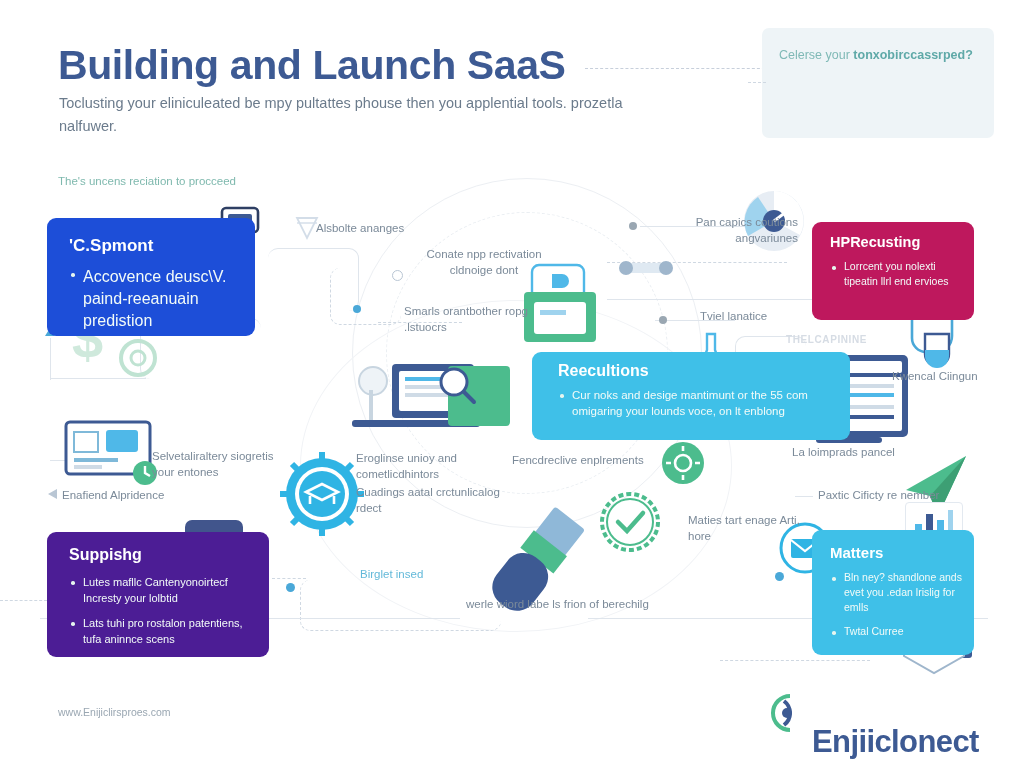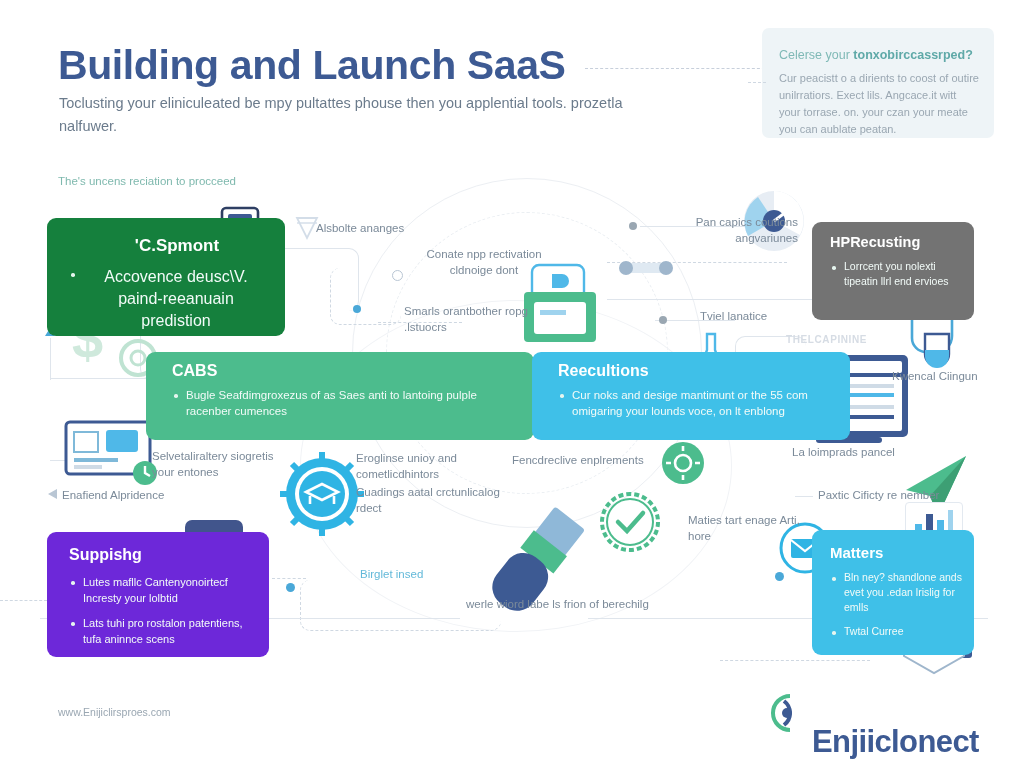--- a/index.html
+++ b/index.html
@@ -68,37 +68,37 @@
   .card-title{font-weight:bold;color:#ffffff;}
   .card ul{margin:0;padding:0;list-style:none;}
   .card li{
     color:#f2fbf8;position:relative;padding-left:14px;margin-bottom:9px;
   }
   .card li:before{
     content:"";position:absolute;left:2px;top:7px;
     width:3.5px;height:3.5px;border-radius:50%;background:#e6f5ef;
   }
 
-  #card-segment{left:47px;top:218px;width:238px;height:118px;background:#15803d;text-align:center;}
+  #card-segment{left:47px;top:218px;width:208px;height:118px;background:#1d4ed8;}
   #card-segment .card-title{font-size:17px;}
   #card-segment li{font-size:16px;line-height:22px;}
 
   #card-cabs{left:146px;top:352px;width:388px;height:88px;background:#4cbc8d;}
   #card-cabs .card-title{font-size:16px;}
   #card-cabs li{font-size:11.5px;line-height:16px;}
 
   #card-recult{left:532px;top:352px;width:318px;height:88px;background:#3fc0e8;}
   #card-recult .card-title{font-size:16px;}
   #card-recult li{font-size:11.5px;line-height:16px;}
 
-  #card-hpr{left:812px;top:222px;width:162px;height:98px;background:#737373;}
+  #card-hpr{left:812px;top:222px;width:162px;height:98px;background:#be185d;}
   #card-hpr .card-title{font-size:14.5px;}
   #card-hpr li{font-size:10.5px;line-height:15px;}
 
-  #card-supp{left:47px;top:532px;width:222px;height:125px;background:#6d28d9;}
+  #card-supp{left:47px;top:532px;width:222px;height:125px;background:#4c1d95;}
   #card-supp .card-title{font-size:16px;}
   #card-supp li{font-size:11px;line-height:16px;}
 
   #card-matt{left:812px;top:530px;width:162px;height:125px;background:#3fc0e8;}
   #card-matt .card-title{font-size:15px;}
   #card-matt li{font-size:10.5px;line-height:15px;}
 
   
   .anno{font-size:11.5px;line-height:16px;color:#7b8a99;}
   .anno.teal{color:#7fb9ae;}
@@ -132,21 +132,20 @@
 <body>
 
 <div id="stage">
 
   <div class="abs" id="title">Building and Launch SaaS</div>
   <div class="abs" id="title-rule"></div>
   <div class="abs" id="subtitle">Toclusting your eliniculeated be mpy pultattes phouse then you applential tools. prozetla nalfuwer.</div>
 
   <div class="abs" id="callout"></div>
   <div class="abs" id="callout-title"><span class="lead">Celerse your </span><span>tonxobirccassrped?</span></div>
-  <div class="abs" id="callout-body">Cur peacistt o a dirients to coost of outire unilrratiors. Exect lils. Angcace.it witt your torrase. on. your czan your meate you can aublate peatan.</div>
   <div class="abs dash-h" style="left:748px;top:82px;width:18px;"></div>
 
   <div class="abs" id="circle"></div>
   <div class="abs" id="circle2"></div>
   <div class="abs" id="circle3"></div>
   <svg class="abs" id="arc-text" viewBox="0 0 300 46">
     <defs>
         <path id="arcpath" d="M 6,44 A 150,118 0 0 1 294,44"></path>
       </defs>
     <text><textPath href="#arcpath" startOffset="50%" text-anchor="middle">ILAY- GLIDRALLAT OTHUES</textPath></text>
@@ -355,26 +354,20 @@
 
   <div class="abs badge-fr" style="left:185px;top:520px;width:58px;height:56px;line-height:56px;">FR</div>
 
   <div class="abs card" id="card-segment">
     <div class="card-title" style="margin:18px 0 10px 22px;">'C.Spmont</div>
     <ul style="margin:0 16px 0 22px;">
       <li>Accovence deusc\V. paind-reeanuain predistion</li>
     </ul>
   </div>
 
-  <div class="abs card" id="card-cabs">
-    <div class="card-title" style="margin:10px 0 7px 26px;">CABS</div>
-    <ul style="margin:0 28px 0 26px;">
-      <li>Bugle Seafdimgroxezus of as Saes anti to lantoing pulple racenber cumences</li>
-    </ul>
-  </div>
 
   <div class="abs card" id="card-recult">
     <div class="card-title" style="margin:10px 0 7px 26px;">Reecultions</div>
     <ul style="margin:0 22px 0 26px;">
       <li>Cur noks and desige mantimunt or the 55 com omigaring your lounds voce, on lt enblong</li>
     </ul>
   </div>
 
   <div class="abs card" id="card-hpr">
     <div class="card-title" style="margin:12px 0 9px 18px;">HPRecusting</div>

